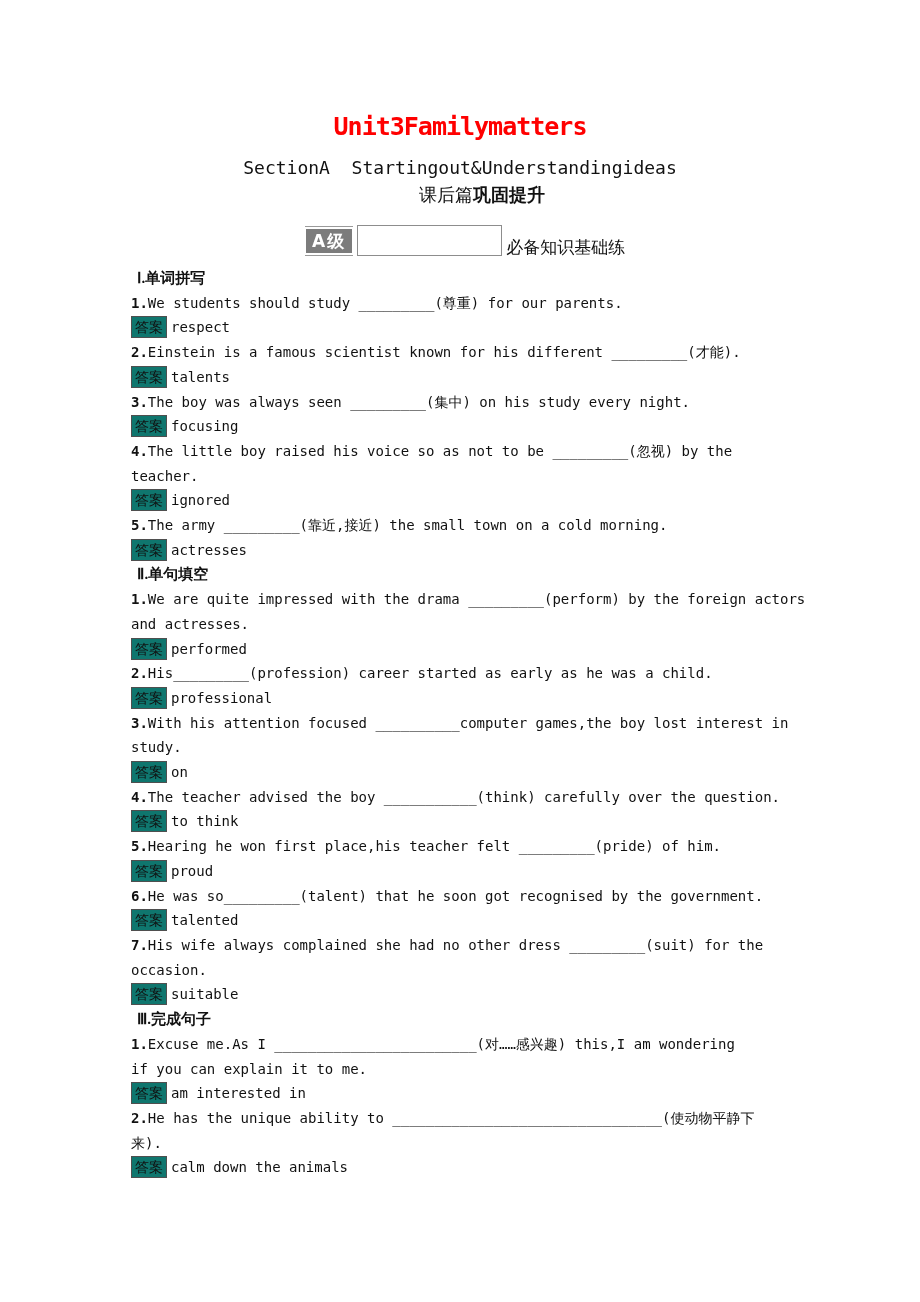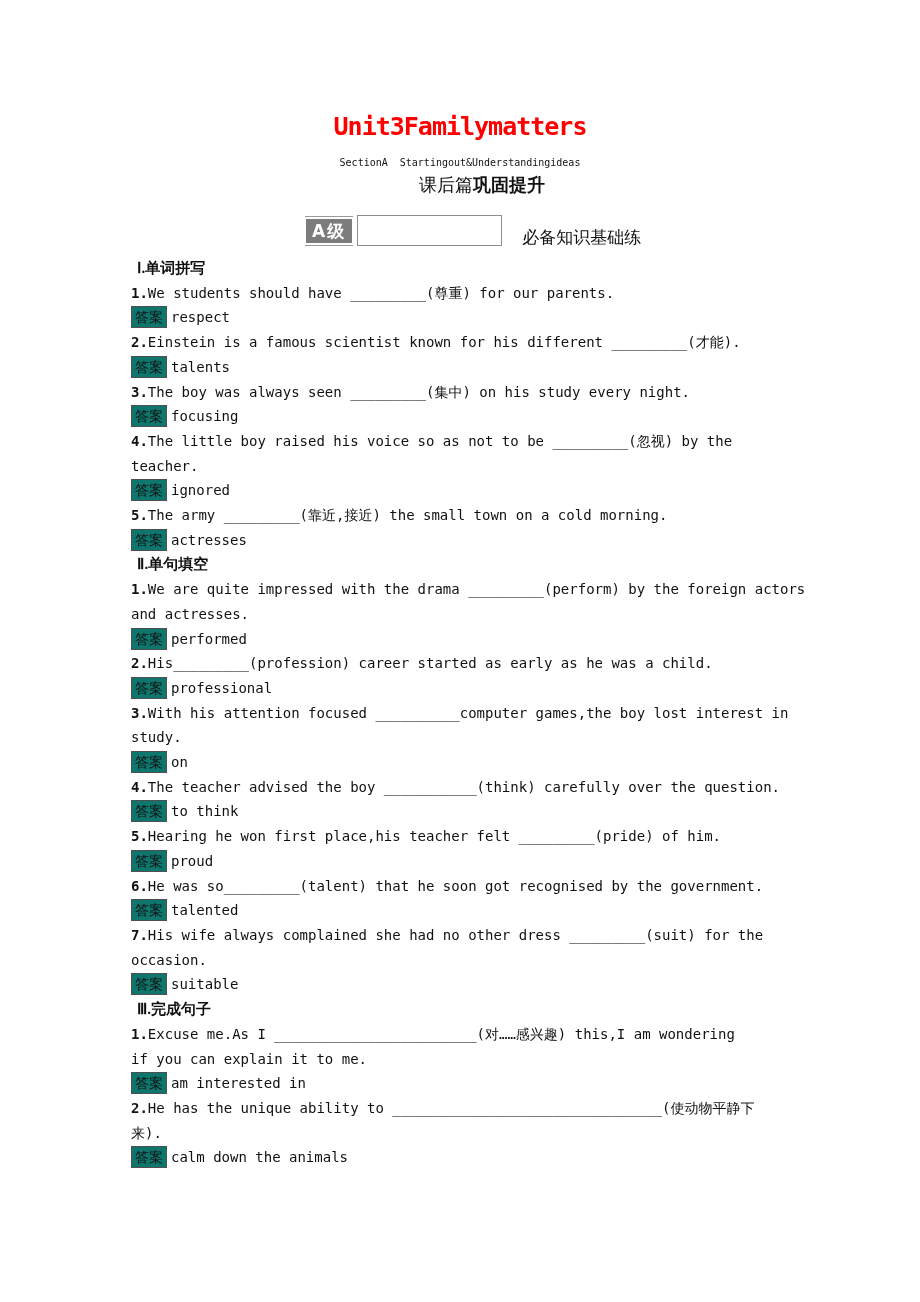--- a/index.html
+++ b/index.html
@@ -14,21 +14,21 @@
   .title {
     padding-top:112px;
     text-align:center;
     font-size:25px;
     font-weight:bold;
     letter-spacing:-1px;
   }
   .subtitle {
     margin-top:16px;
     text-align:center;
-    font-size:10px;
+    font-size:18px;
     white-space:pre;
   }
   .tagline {
     margin-top:5px;
     text-align:center;
     font-size:18px;
     font-family:"DejaVu Sans","Liberation Sans",sans-serif;
     padding-left:44px;
   }
   .tagline b { font-weight:bold; }
@@ -59,21 +59,21 @@
     width:143px;
     height:29px;
     border:1px solid #8d8d8d;
     background:#ffffff;
     margin-left:4px;
   }
   .banner-label {
     align-self:flex-end;
     font-size:17px;
     line-height:18px;
-    margin-left:20px;
+    margin-left:4px;
     font-family:"DejaVu Sans","Liberation Sans",sans-serif;
   }
   #content {
     margin:10px 0 0 131px;
     width:690px;
     font-size:14px;
     line-height:24.7px;
   }
   .heading {
     font-weight:bold;
@@ -101,21 +101,21 @@
   <div class="title" style="color: rgb(255, 0, 0);">Unit3Familymatters</div>
   <div class="subtitle">SectionA  Startingout&amp;Understandingideas</div>
   <div class="tagline"><span>课后篇</span><b>巩固提升</b></div>
   <div class="badge-row">
     <span class="badge-wrap"><span class="badge">A级</span></span>
     <span class="banner-box"></span>
     <span class="banner-label">必备知识基础练</span>
   </div>
   <div id="content">
       <div class="heading">Ⅰ.单词拼写</div>
-      <div class="q"><b class="q-num">1.</b><span class="q-text">We students should have _________(尊重) for our parents.</span></div>
+      <div class="q"><b class="q-num">1.</b><span class="q-text">We students should study _________(尊重) for our parents.</span></div>
       <div class="ans"><span class="ans-box">答案</span><span class="ans-text">respect</span></div>
       <div class="q"><b class="q-num">2.</b><span class="q-text">Einstein is a famous scientist known for his different _________(才能).</span></div>
       <div class="ans"><span class="ans-box">答案</span><span class="ans-text">talents</span></div>
       <div class="q"><b class="q-num">3.</b><span class="q-text">The boy was always seen _________(集中) on his study every night.</span></div>
       <div class="ans"><span class="ans-box">答案</span><span class="ans-text">focusing</span></div>
       <div class="q"><b class="q-num">4.</b><span class="q-text">The little boy raised his voice so as not to be _________(忽视) by the
 teacher.</span></div>
       <div class="ans"><span class="ans-box">答案</span><span class="ans-text">ignored</span></div>
       <div class="q"><b class="q-num">5.</b><span class="q-text">The army _________(靠近,接近) the small town on a cold morning.</span></div>
       <div class="ans"><span class="ans-box">答案</span><span class="ans-text">actresses</span></div>

